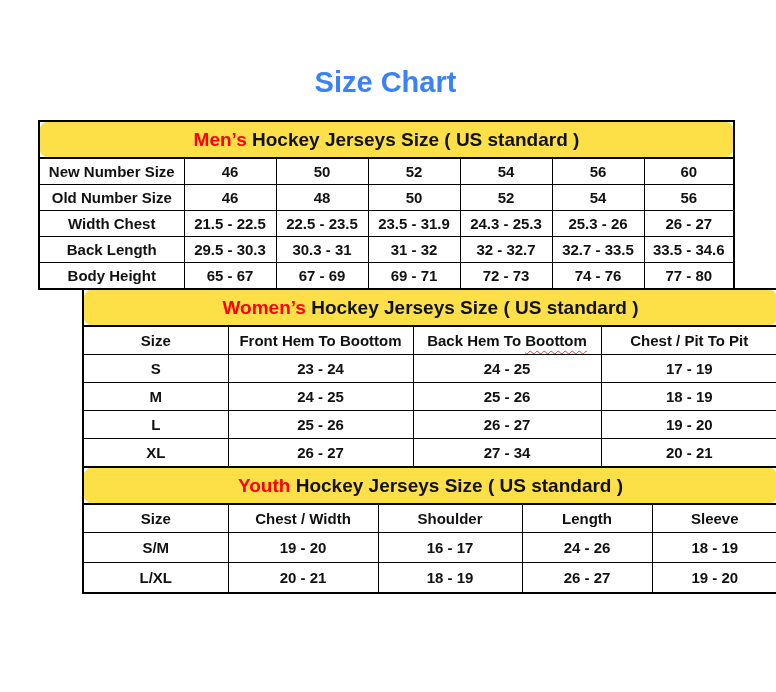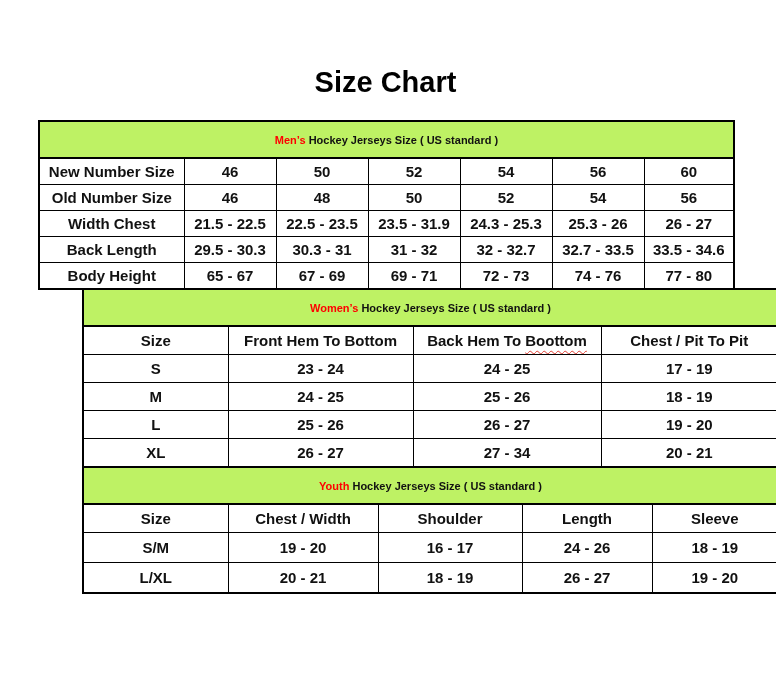--- a/index.html
+++ b/index.html
@@ -8,21 +8,21 @@
     background: #ffffff;
     font-family: "Liberation Sans", sans-serif;
     color: #111111;
   }
   .page { width: 776px; height: 692px; overflow: hidden; }
   .wrap { width: 695px; margin-left: 38px; }
   .title {
     text-align: center;
     font-size: 29px;
     font-weight: bold;
-    color: #000000;
+    color: #3b82f6;
     margin-top: 66px;
     margin-bottom: 21px;
     letter-spacing: 0px;
   }
   table {
     border-collapse: collapse;
     table-layout: fixed;
     width: 695px;
     border: 2px solid #000000;
   }
@@ -31,25 +31,26 @@
     border: 1px solid #000000;
     text-align: center;
     vertical-align: middle;
     font-weight: bold;
     font-size: 15px;
     padding: 0 2px;
     overflow: hidden;
     white-space: nowrap;
   }
   td.banner {
-    background: #bef264;
+    background: #fde047;
     height: 35px;
-    font-size: 11px;
+    font-size: 19px;
     border-bottom: 2px solid #000000;
     border-top: 2px solid #000000;
+    border-radius: 11px;
   }
   .accent { color: #FF0000; }
   tr.head td { height: 27px; }
   table.men td.cell   { height: 25px; }
   table.women td.cell { height: 27px; }
   table.youth td.cell { height: 29px; }
   .squiggle {
     text-decoration: underline;
     text-decoration-style: wavy;
     text-decoration-color: #E03C31;
@@ -138,21 +139,21 @@
           <col style="width:177px">
       </colgroup>
       <tbody>
           <tr>
         <td class="banner" colspan="4">
           <span class="accent">Women’s</span><span> Hockey Jerseys Size ( US standard )</span>
         </td>
       </tr>
       <tr class="head">
         <td>Size</td>
-        <td>Front Hem To Bottom</td>
+        <td>Front Hem To Boottom</td>
         <td><span>Back Hem To </span><span class="squiggle">Boottom</span></td>
         <td>Chest / Pit To Pit</td>
       </tr>
       <tr>
         <td class="cell">S</td>
         <td class="cell">23 - 24</td>
         <td class="cell">24 - 25</td>
         <td class="cell">17 - 19</td>
       </tr>
       <tr>

